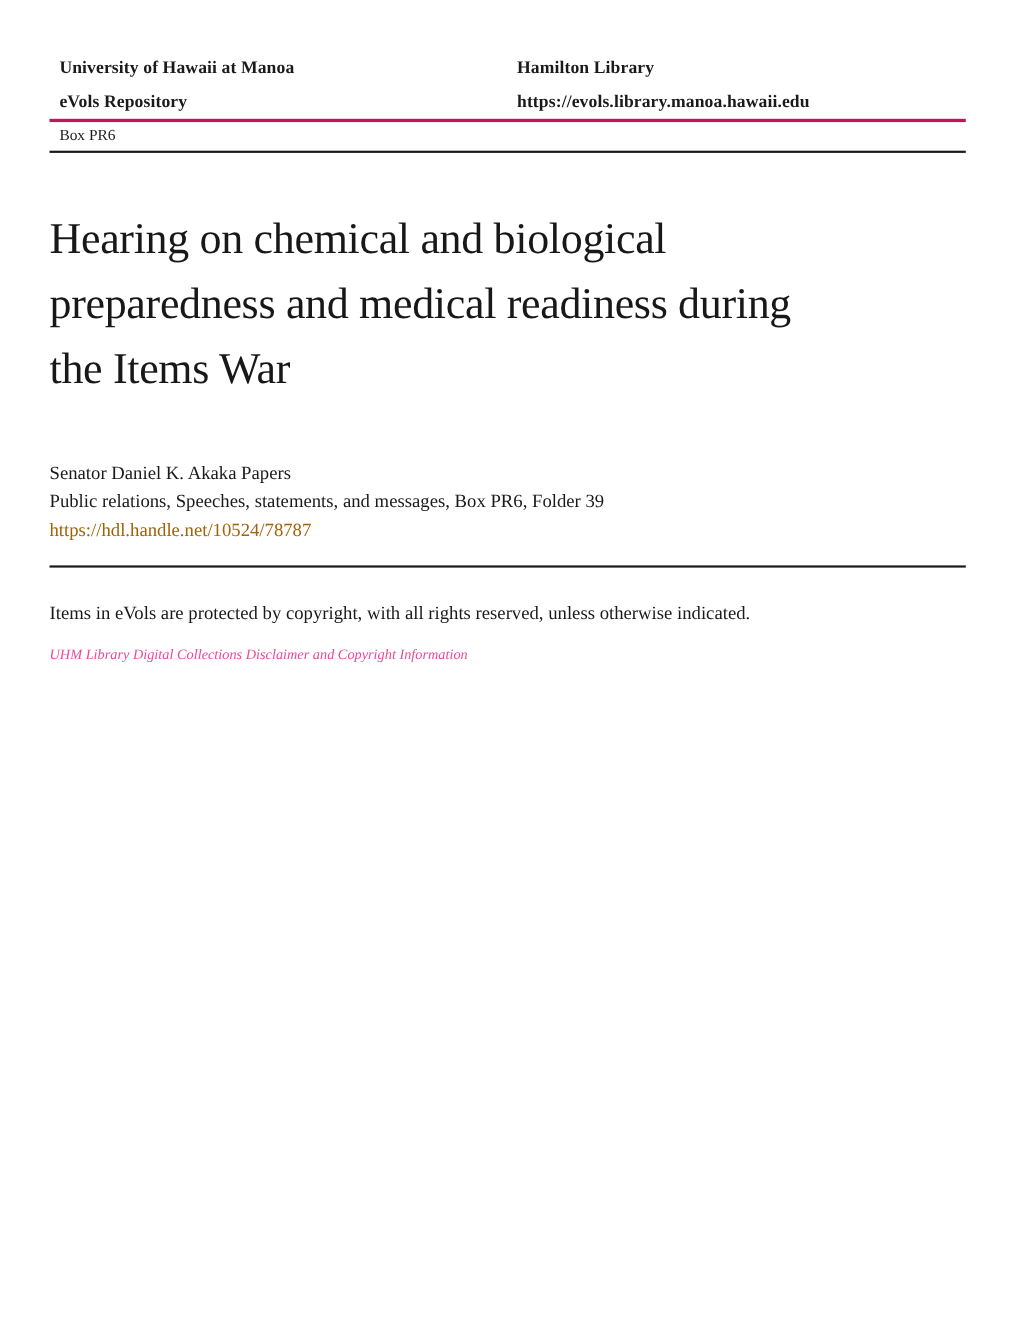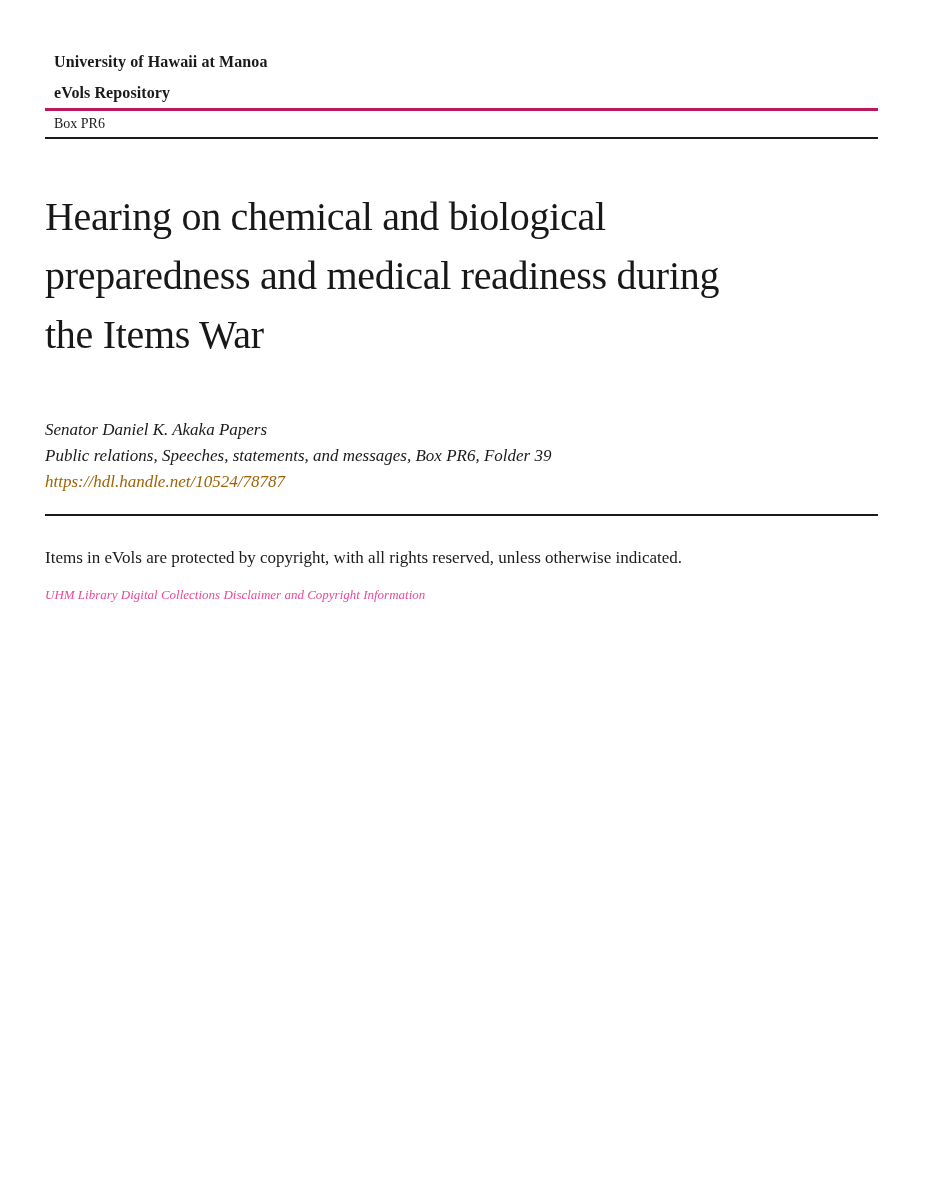--- a/index.html
+++ b/index.html
@@ -58,21 +58,21 @@
 
   
   .meta-block {
     position: absolute;
     left: 45px;
     top: 417px;
     width: 833px;
     font-size: 17px;
     line-height: 26px;
   }
-  .meta-line { display: block; font-style: italic; }
+  .meta-line { display: block; }
   .meta-link { color: #a16207; text-decoration: none; }
 
   
   .divider {
     position: absolute;
     left: 45px;
     top: 514px;
     width: 833px;
     height: 2px;
     background: #1a1a1a;
@@ -104,20 +104,24 @@
 <body>
 
 <div class="page">
 
   <div class="header-table">
     <div class="hrow hrow-top">
       <div class="hcell-left">
         <div>University of Hawaii at Manoa</div>
         <div>eVols Repository</div>
       </div>
+      <div class="hcell-right">
+        <div>Hamilton Library</div>
+        <a href="#" class="header-link">https://evols.library.manoa.hawaii.edu</a>
+      </div>
     </div>
     <div class="hrow hrow-sub">
       <div class="hcell-right">Box PR6</div>
     </div>
   </div>
 
   <h1 class="doc-title">Hearing on chemical and biological preparedness and medical readiness during the Items War</h1>
 
   <div class="meta-block">
     <span class="meta-line">Senator Daniel K. Akaka Papers</span>

